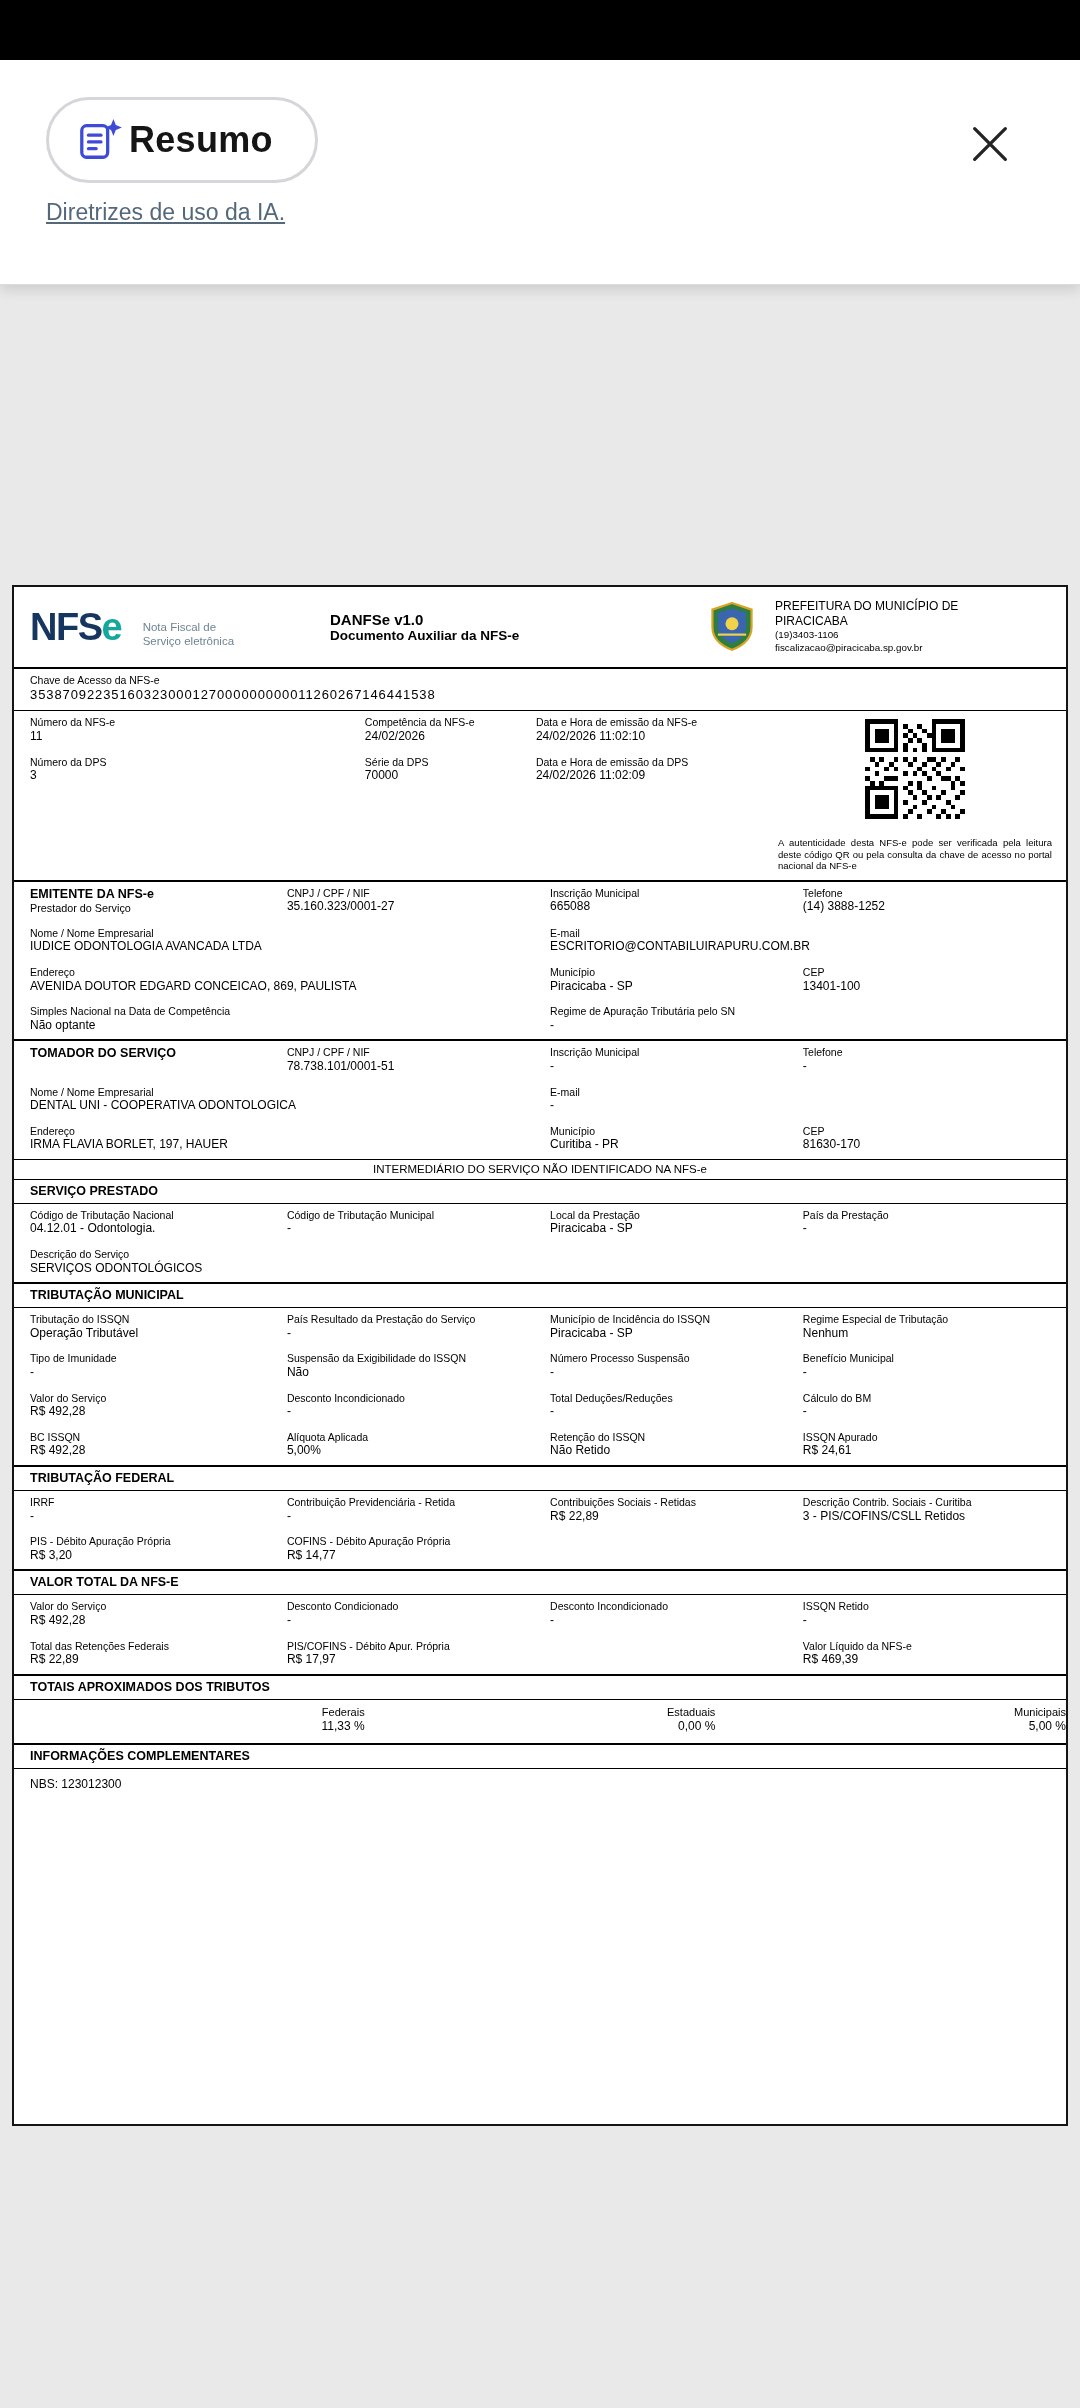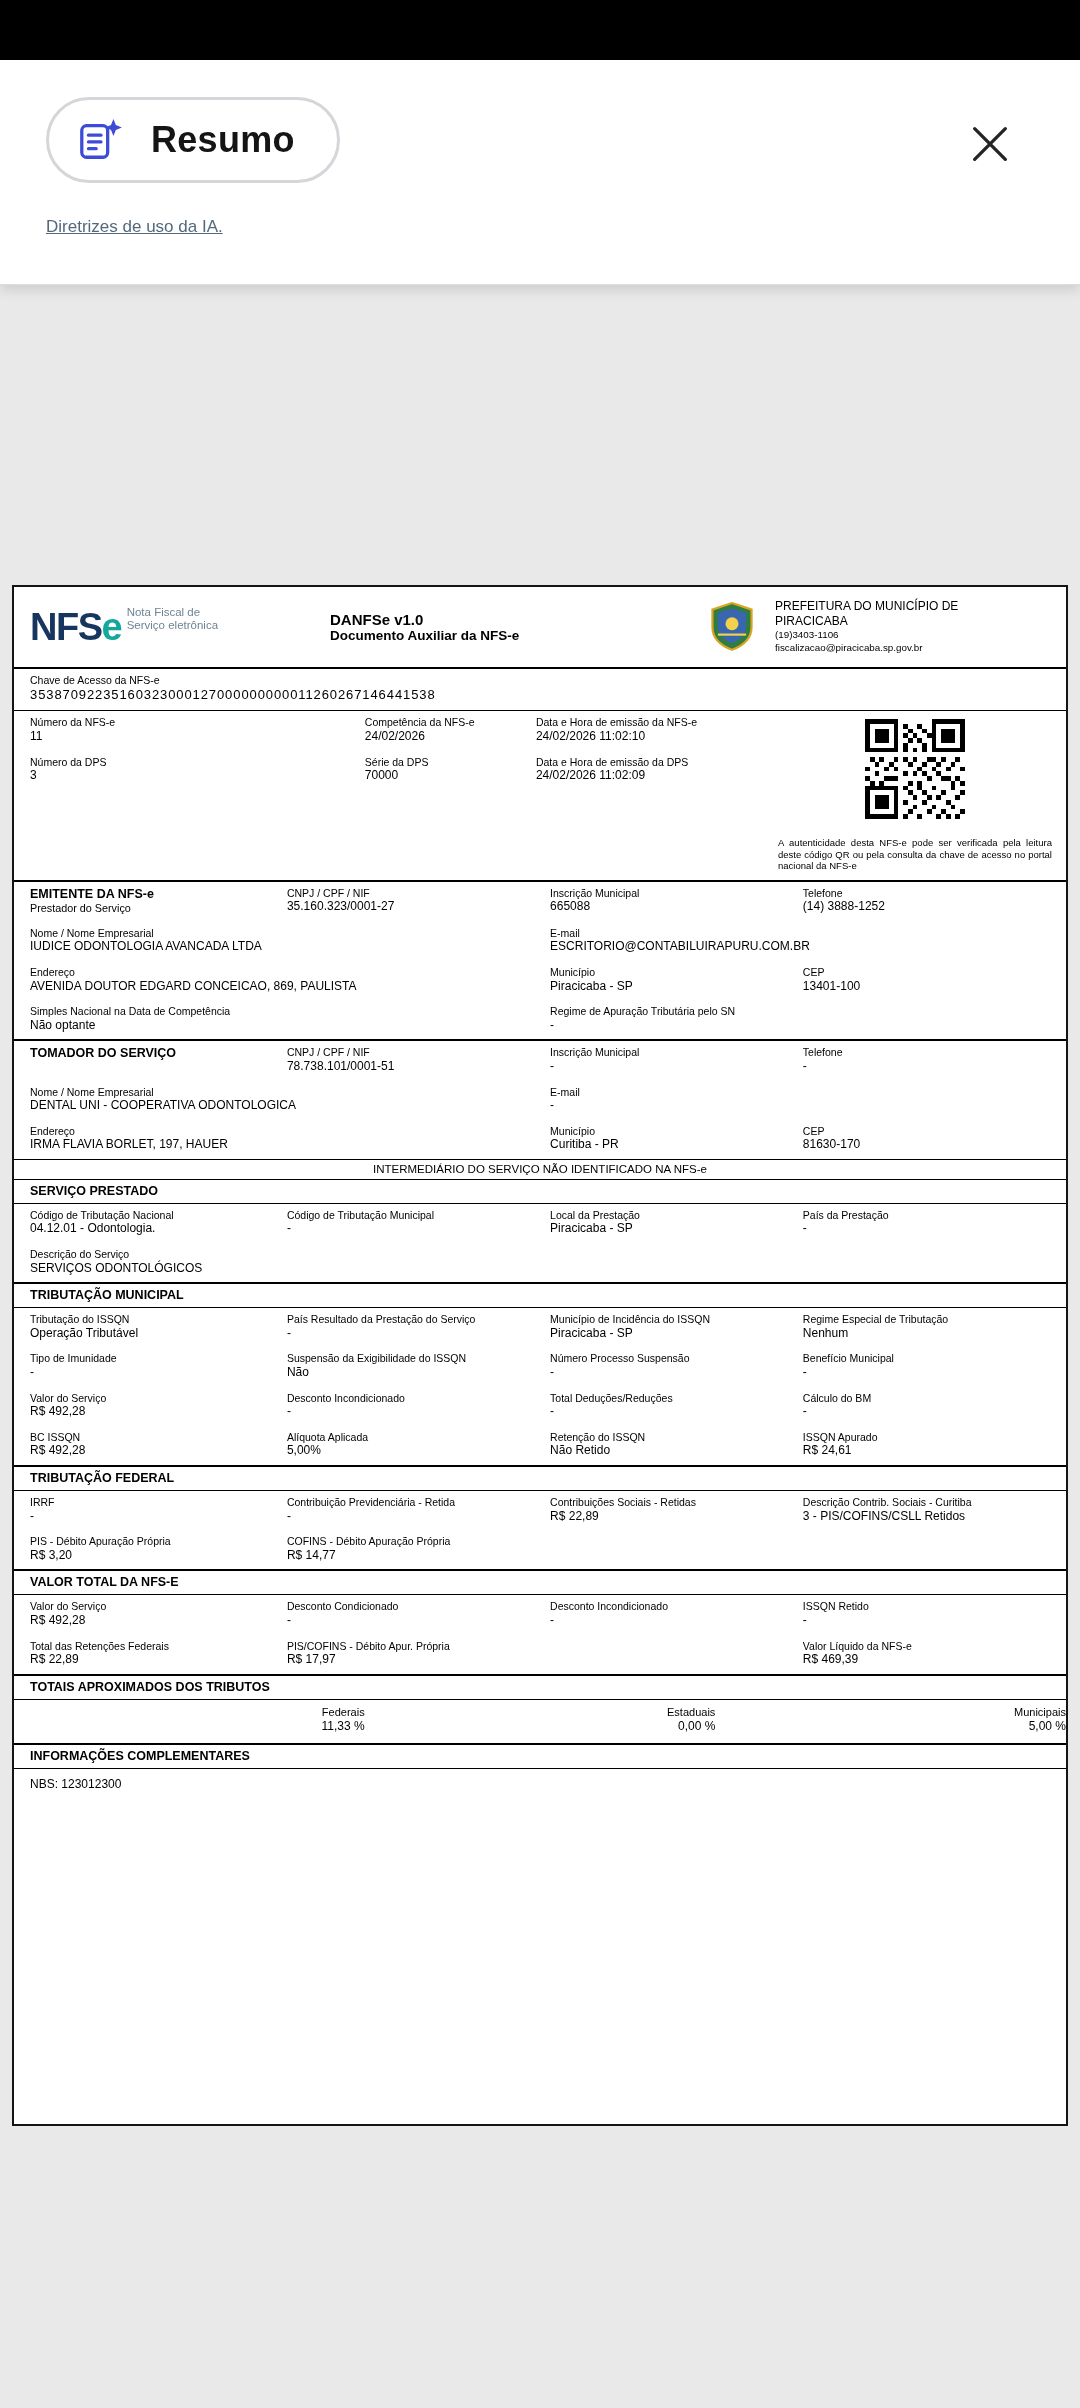--- a/index.html
+++ b/index.html
@@ -3,38 +3,38 @@
 <meta charset="utf-8">
 <style>
   *{margin:0;padding:0;box-sizing:border-box}
   html,body{width:1080px;height:2408px;overflow:hidden;background:#fff;
     font-family:"Liberation Sans",sans-serif;color:#000}
 
   
   .status-bar{height:60px;background:#000}
   .app-header{position:relative;background:#fff;height:225px;padding:37px 46px 0;
     border-bottom:1px solid #ddd;box-shadow:0 5px 12px rgba(0,0,0,.12);z-index:2}
-  .resumo-pill{display:inline-flex;align-items:center;gap:28px;height:86px;
+  .resumo-pill{display:inline-flex;align-items:center;gap:6px;height:86px;
     padding:0 42px 0 28px;border:3px solid #d6d6da;border-radius:46px;background:#fff;cursor:pointer}
   .resumo-label{font-size:36px;font-weight:700;color:#151515;letter-spacing:.3px}
   .close-btn{position:absolute;top:48px;right:54px;width:72px;height:72px;display:flex;
     align-items:center;justify-content:center;cursor:pointer}
-  .guidelines{display:inline-block;margin-top:34px;font-size:17px;color:#54687c;
+  .guidelines{display:inline-block;margin-top:16px;font-size:23px;color:#54687c;
     text-decoration:underline;cursor:pointer}
 
   
   .canvas{height:2123px;background:#e9e9ea;padding-top:300px}
   .doc{width:1056px;margin:0 auto;background:#fff;border:2px solid #141414;min-height:1541px}
 
   .ln{border-top:2px solid #000}
   .lnt{border-top:1px solid #000}
 
   
   .doc-header{display:flex;align-items:center;padding:10px 16px;min-height:80px}
-  .logo{display:flex;align-items:flex-start;gap:4px;width:300px}
+  .logo{display:flex;align-items:flex-end;gap:20px;width:300px}
   .logo-nfs{font-size:38px;font-weight:700;color:#16365f;letter-spacing:-1.5px}
   .logo-e{font-size:38px;font-weight:700;color:#15a79e}
   .logo-tag{font-size:11.5px;color:#6f8492;line-height:1.2}
   .doc-title{flex:1;text-align:left}
   .doc-title .t1{font-size:15px;font-weight:700}
   .doc-title .t2{font-size:13.5px;font-weight:700}
   .pref{display:flex;gap:21px;align-items:center;width:340px}
   .pref-text{font-size:12px;line-height:1.25}
   .pref-text .small{font-size:9.8px;line-height:1.3}
 

